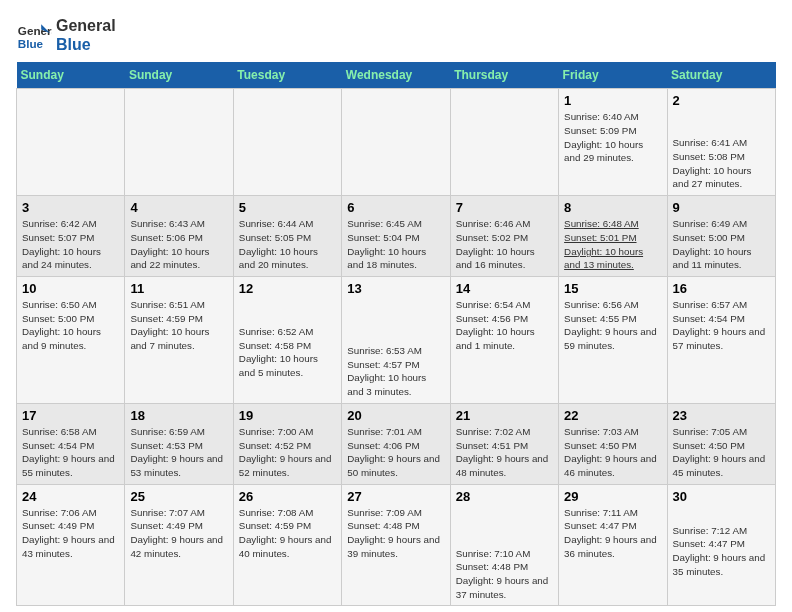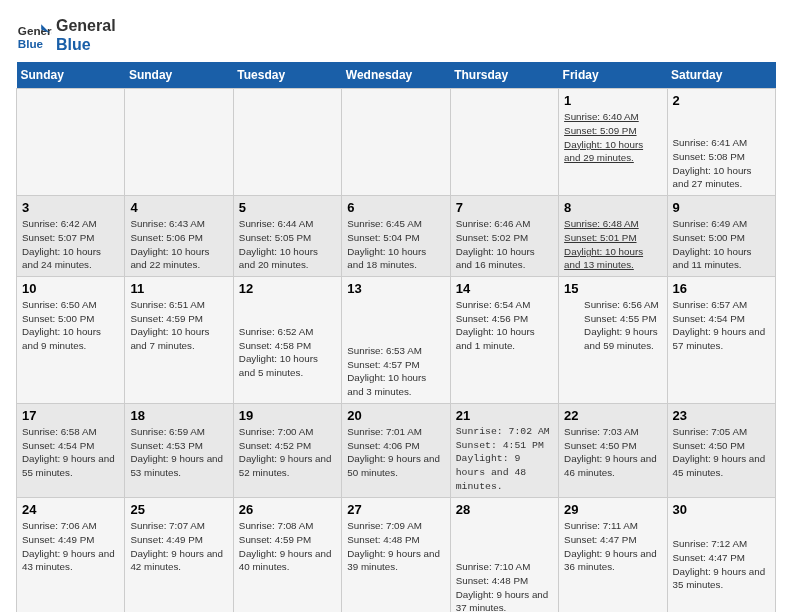--- a/index.html
+++ b/index.html
@@ -37,21 +37,21 @@
       font-size: 15px;
       color: #444;
     }
     table {
       width: 100%;
       border-collapse: collapse;
       font-size: 10.5px;
     }
     thead th {
       background-color: #1a5fa8;
-      color: #ffffff;
+      color: #86efac;
       padding: 6px 4px;
       text-align: left;
       font-size: 12px;
       font-weight: bold;
     }
     tbody tr {
       vertical-align: top;
     }
     tbody td {
       border: 1px solid #ccc;
@@ -115,21 +115,21 @@
   </thead>
   <tbody id="calendar-body">
   <tr>
         <td class="empty-cell"></td>
         <td class="empty-cell"></td>
         <td class="empty-cell"></td>
         <td class="empty-cell"></td>
         <td class="empty-cell"></td>
         <td>
           <span class="day-num">1</span>
-          <div class="day-info" style="white-space: pre-line; text-decoration: underline;">Sunrise: 6:40 AM
+          <div class="day-info" style="white-space: pre-line;">Sunrise: 6:40 AM
 Sunset: 5:09 PM
 Daylight: 10 hours and 29 minutes.</div>
         </td>
         <td>
           <span class="day-num">2</span>
           <div class="day-info" style="white-space: pre-line; margin-top: 28px;">Sunrise: 6:41 AM
 Sunset: 5:08 PM
 Daylight: 10 hours and 27 minutes.</div>
         </td>
       </tr>
@@ -203,21 +203,21 @@
 Daylight: 10 hours and 3 minutes.</div>
         </td>
         <td>
           <span class="day-num">14</span>
           <div class="day-info" style="white-space: pre-line;">Sunrise: 6:54 AM
 Sunset: 4:56 PM
 Daylight: 10 hours and 1 minute.</div>
         </td>
         <td>
           <span class="day-num">15</span>
-          <div class="day-info" style="white-space: pre-line; margin-left: 20px;">Sunrise: 6:56 AM
+          <div class="day-info" style="white-space: pre-line;">Sunrise: 6:56 AM
 Sunset: 4:55 PM
 Daylight: 9 hours and 59 minutes.</div>
         </td>
         <td>
           <span class="day-num">16</span>
           <div class="day-info" style="white-space: pre-line;">Sunrise: 6:57 AM
 Sunset: 4:54 PM
 Daylight: 9 hours and 57 minutes.</div>
         </td>
       </tr>
@@ -241,21 +241,21 @@
 Daylight: 9 hours and 52 minutes.</div>
         </td>
         <td>
           <span class="day-num">20</span>
           <div class="day-info" style="white-space: pre-line;">Sunrise: 7:01 AM
 Sunset: 4:06 PM
 Daylight: 9 hours and 50 minutes.</div>
         </td>
         <td>
           <span class="day-num">21</span>
-          <div class="day-info" style="white-space: pre-line; font-family: Liberation Mono, monospace;">Sunrise: 7:02 AM
+          <div class="day-info" style="white-space: pre-line;">Sunrise: 7:02 AM
 Sunset: 4:51 PM
 Daylight: 9 hours and 48 minutes.</div>
         </td>
         <td>
           <span class="day-num">22</span>
           <div class="day-info" style="white-space: pre-line;">Sunrise: 7:03 AM
 Sunset: 4:50 PM
 Daylight: 9 hours and 46 minutes.</div>
         </td>
         <td>

